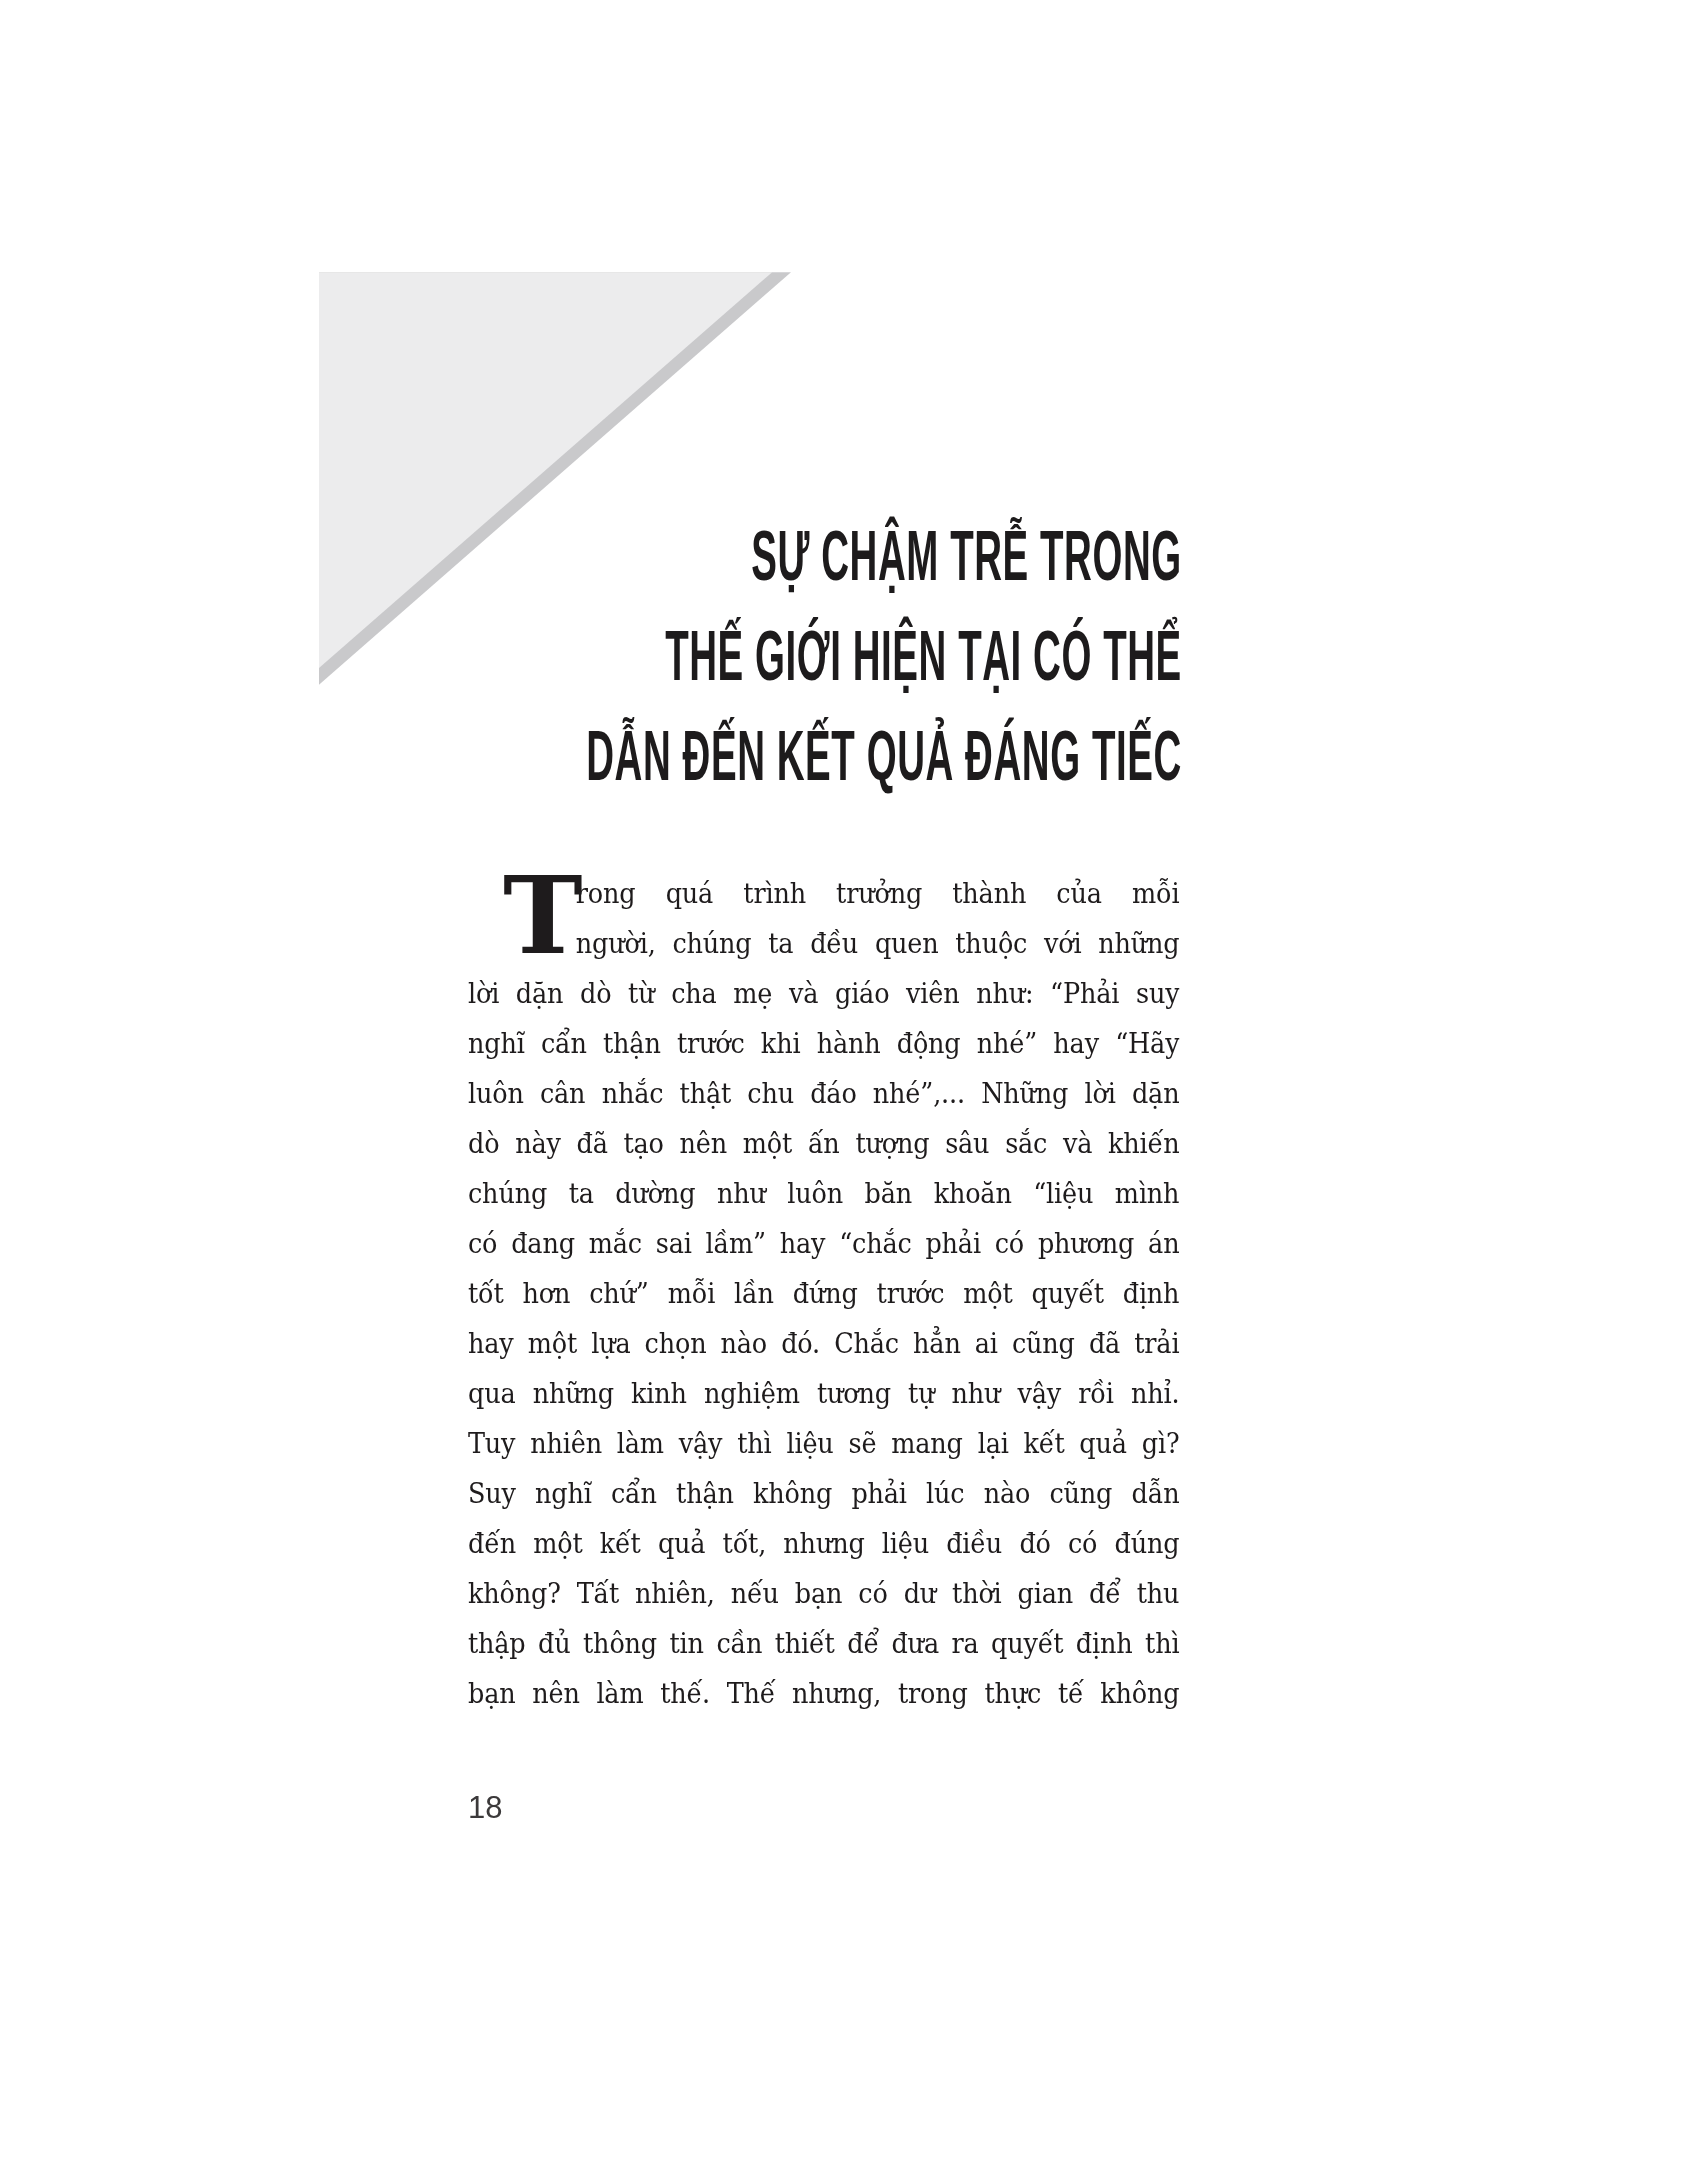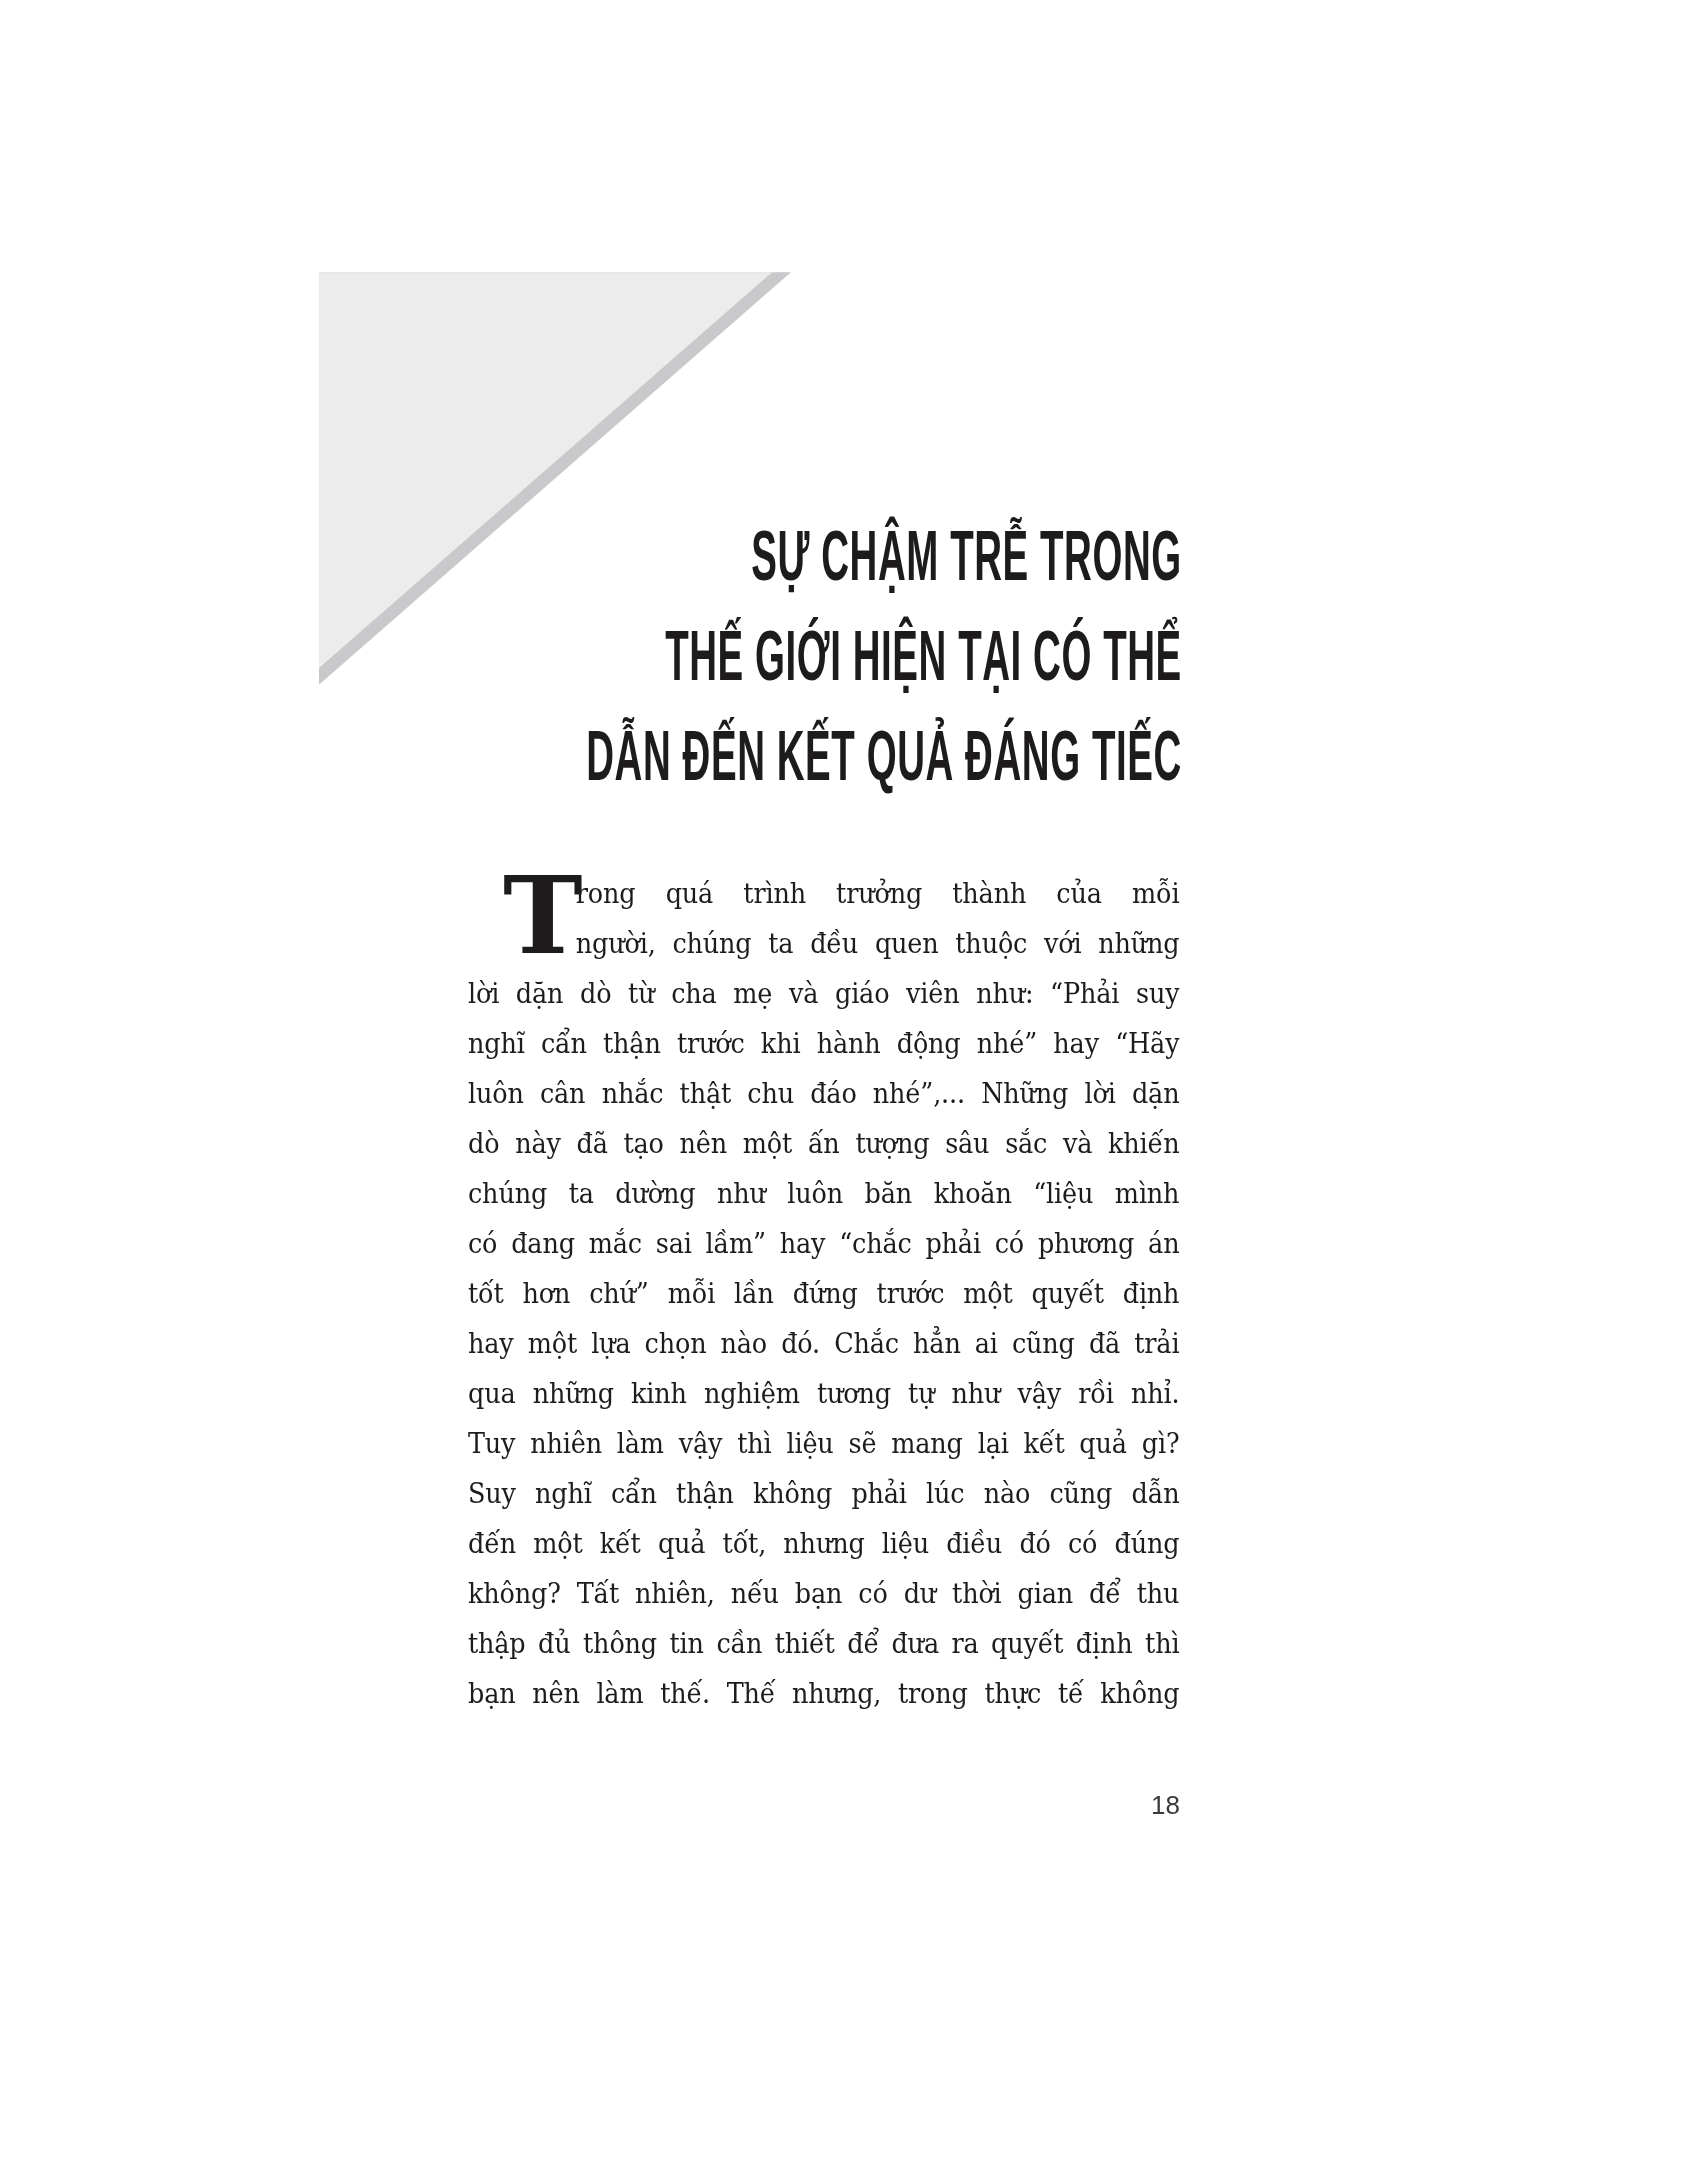--- a/index.html
+++ b/index.html
@@ -81,23 +81,23 @@
     font-size: 107px;
     line-height: 1;
     color: #1e1b1c;
   }
 
   .page-number {
     position: absolute;
     left: 468px;
     top: 1790px;
     width: 712px;
-    text-align: right;
+    text-align: left;
     font-family: "Liberation Sans", sans-serif;
-    font-size: 26px;
+    font-size: 31px;
     color: #3b393a;
   }
 </style>
 </head>
 <body>
 
 <div class="page">
 
   <svg class="corner-decoration" width="472" height="413" viewBox="0 0 477 417" xmlns="http://www.w3.org/2000/svg">
     <polygon points="0,0 477,0 0,417" fill="#c9c9cb"></polygon>

